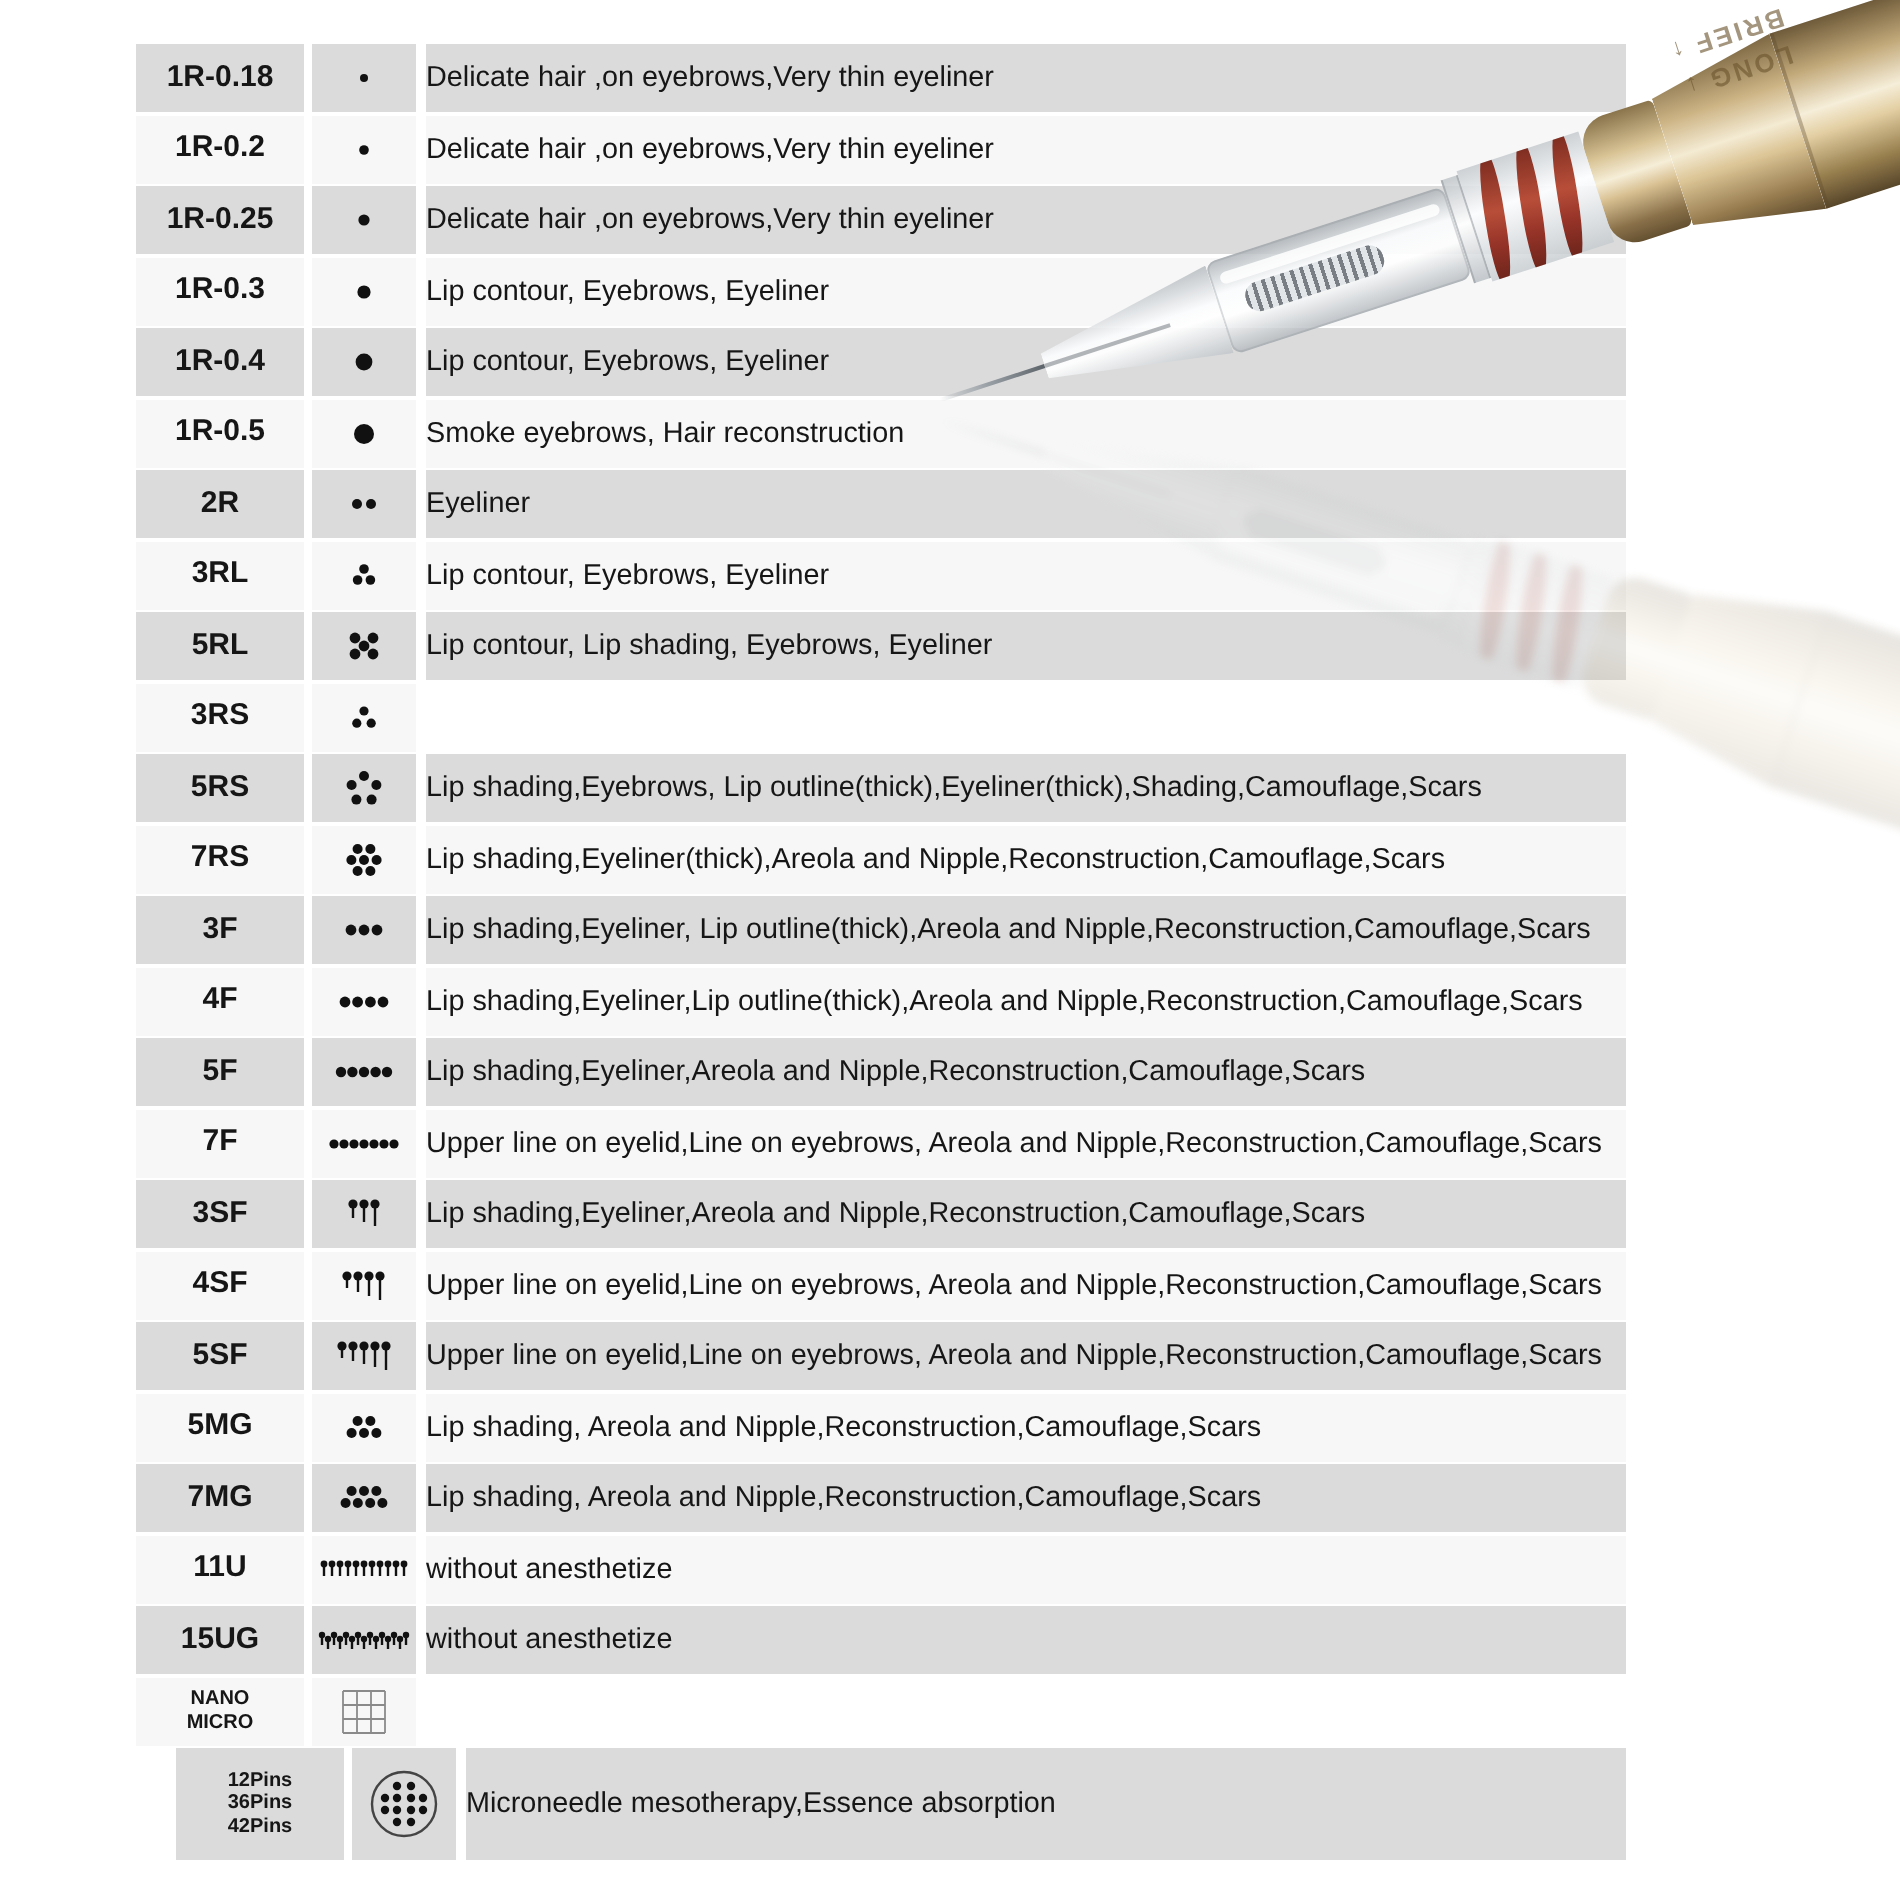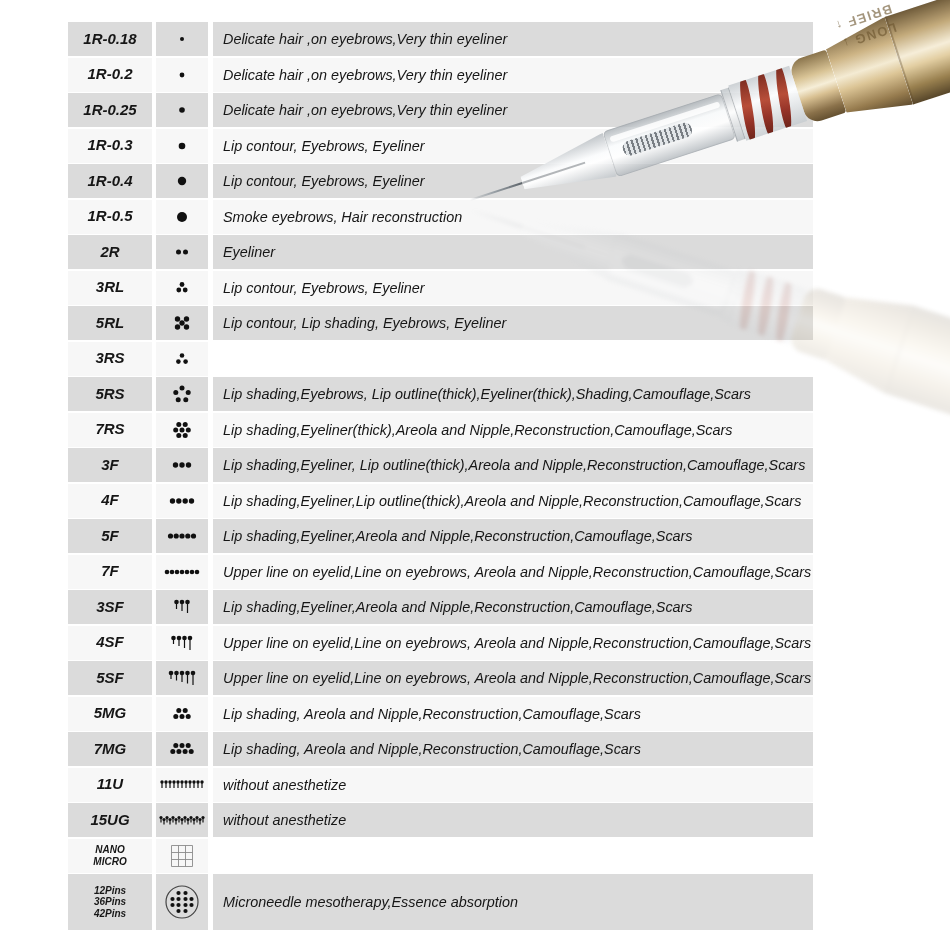--- a/index.html
+++ b/index.html
@@ -6,32 +6,32 @@
     --row-gray:#dbdbdb;
     --row-light:#f7f7f7;
     --ink:#161616;
   }
   *{margin:0;padding:0;box-sizing:border-box;}
   html,body{width:950px;height:950px;background:#ffffff;overflow:hidden;
     font-family:"Liberation Sans", sans-serif;color:var(--ink);}
   .stage{position:relative;width:950px;height:950px;background:#ffffff;}
 
   
-  .table{position:absolute;left:68px;top:22px;width:745px;z-index:1;font-style:italic;}
+  .table{position:absolute;left:68px;top:22px;width:745px;z-index:1;}
   .row{display:flex;height:34px;margin-bottom:1.5px;}
-  .row.tall{height:56px;}
+  .row.tall{height:56px;margin-left:20px;}
   .row.shade .cell{background:var(--row-gray);}
   .row.light .cell{background:var(--row-light);}
   .cell{display:flex;align-items:center;}
   .cell.code{width:84px;margin-right:4px;flex-direction:column;justify-content:center;
     font-weight:bold;font-size:15px;line-height:1.12;text-align:center;}
   .row.tall .cell.code, .cell.code.multiline{font-size:10px;}
   .cell.pattern{width:52px;margin-right:5px;justify-content:center;}
   .cell.pattern svg{display:block;}
-  .cell.desc{flex:1;padding-left:10px;font-size:14.4px;white-space:nowrap;overflow:hidden;}
+  .cell.desc{flex:1;font-size:14.4px;white-space:nowrap;overflow:hidden;}
 
   
   .pen-wrap{position:absolute;left:470px;top:90px;width:840px;height:220px;
     transform-origin:0 110px;transform:rotate(-18deg);z-index:3;pointer-events:none;}
   .pen-wrap.reflection{top:100px;transform:rotate(18deg) scaleY(-1);
     opacity:.14;filter:blur(2.2px);z-index:2;}
   .pen{position:relative;display:flex;align-items:center;height:220px;}
   .needle-line{width:55px;height:2.6px;
     background:linear-gradient(to left,#5d646a,#9aa1a7 55%,rgba(154,161,167,0));}
   .cart-cone{width:92px;height:46px;position:relative;

